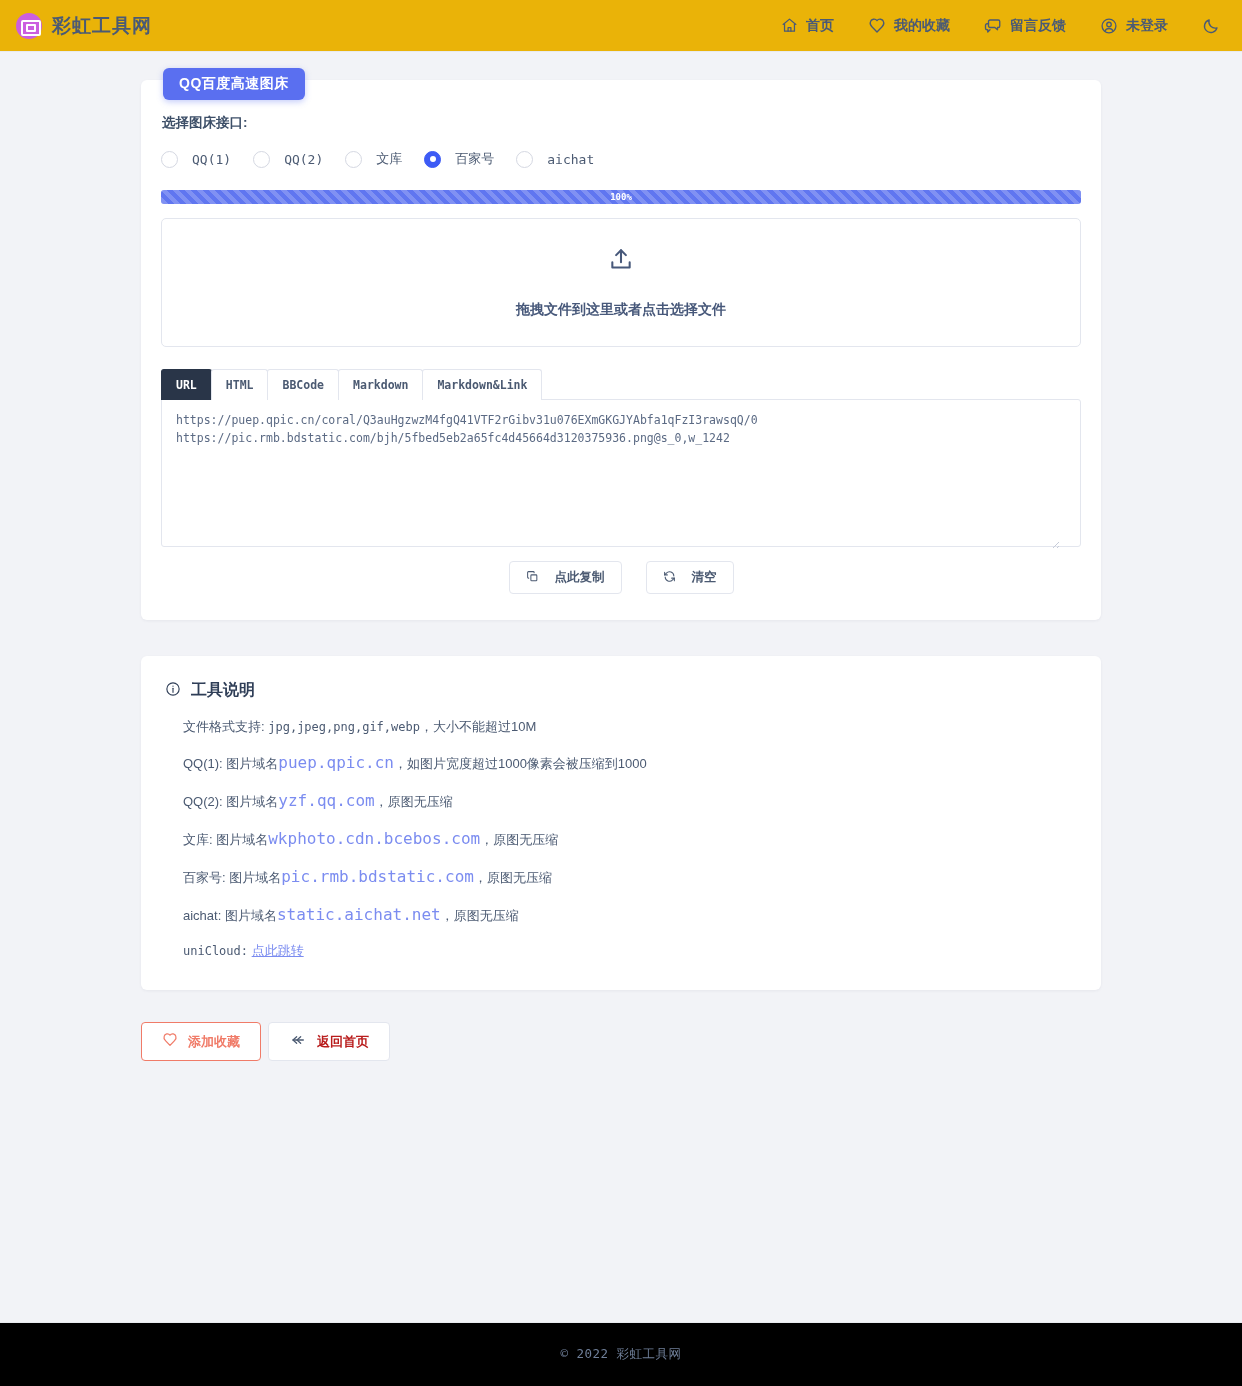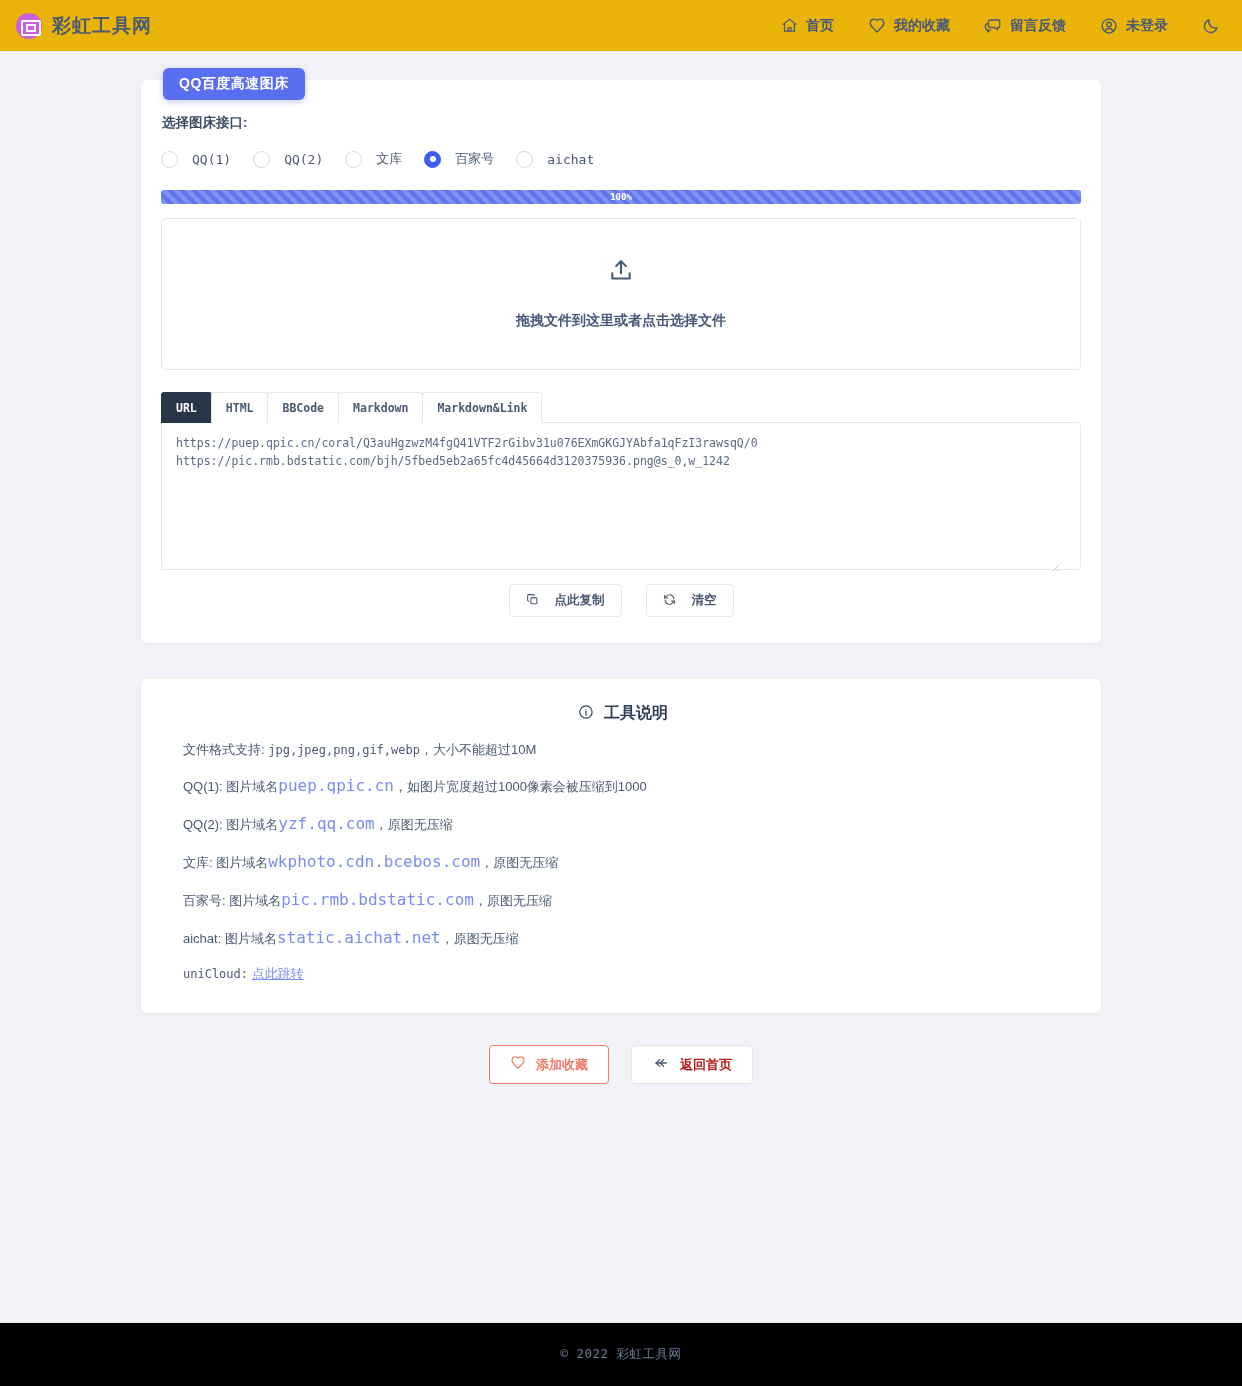--- a/index.html
+++ b/index.html
@@ -183,21 +183,21 @@
     display: flex;
     align-items: center;
     justify-content: center;
     line-height: 1;
   }
 
   
   .dropzone {
     border: 1px solid #e3e6ee;
     border-radius: 5px;
-    height: 152px;
+    height: 129px;
     display: flex;
     flex-direction: column;
     align-items: center;
     justify-content: center;
     gap: 24px;
     cursor: pointer;
     background: #ffffff;
     margin-bottom: 22px;
   }
   .dropzone-text {
@@ -288,43 +288,41 @@
   
   .desc-card {
     padding: 24px 20px 30px 20px;
     margin-bottom: 32px;
   }
   .desc-head {
     display: flex;
     align-items: center;
     gap: 10px;
     margin: 0 0 16px 4px;
-    justify-content: center;
   }
   .desc-title {
     font-size: 16px;
     font-weight: bold;
     color: #2f3e57;
   }
   .desc-line {
     font-size: 13px;
     color: #4b5a72;
     margin: 0 0 14px 22px;
     line-height: 1.5;
   }
   .desc-line:last-child { margin-bottom: 0; }
   .mono { font-family: "DejaVu Sans Mono", monospace; font-size: 12px; }
   .dom { color: #7b8cf0; font-family: "DejaVu Sans Mono", monospace; font-size: 16px; }
   .link { color: #7b8cf0; text-decoration: underline; cursor: pointer; }
 
   
   .bottom-row {
     display: flex;
-    justify-content: center;
-    gap: 22px;
+    gap: 7px;
     margin-bottom: 40px;
   }
   .btn-fav {
     display: inline-flex;
     align-items: center;
     gap: 10px;
     border: 1px solid #f07b68;
     color: #f07b68;
     background: #ffffff;
     border-radius: 4px;

